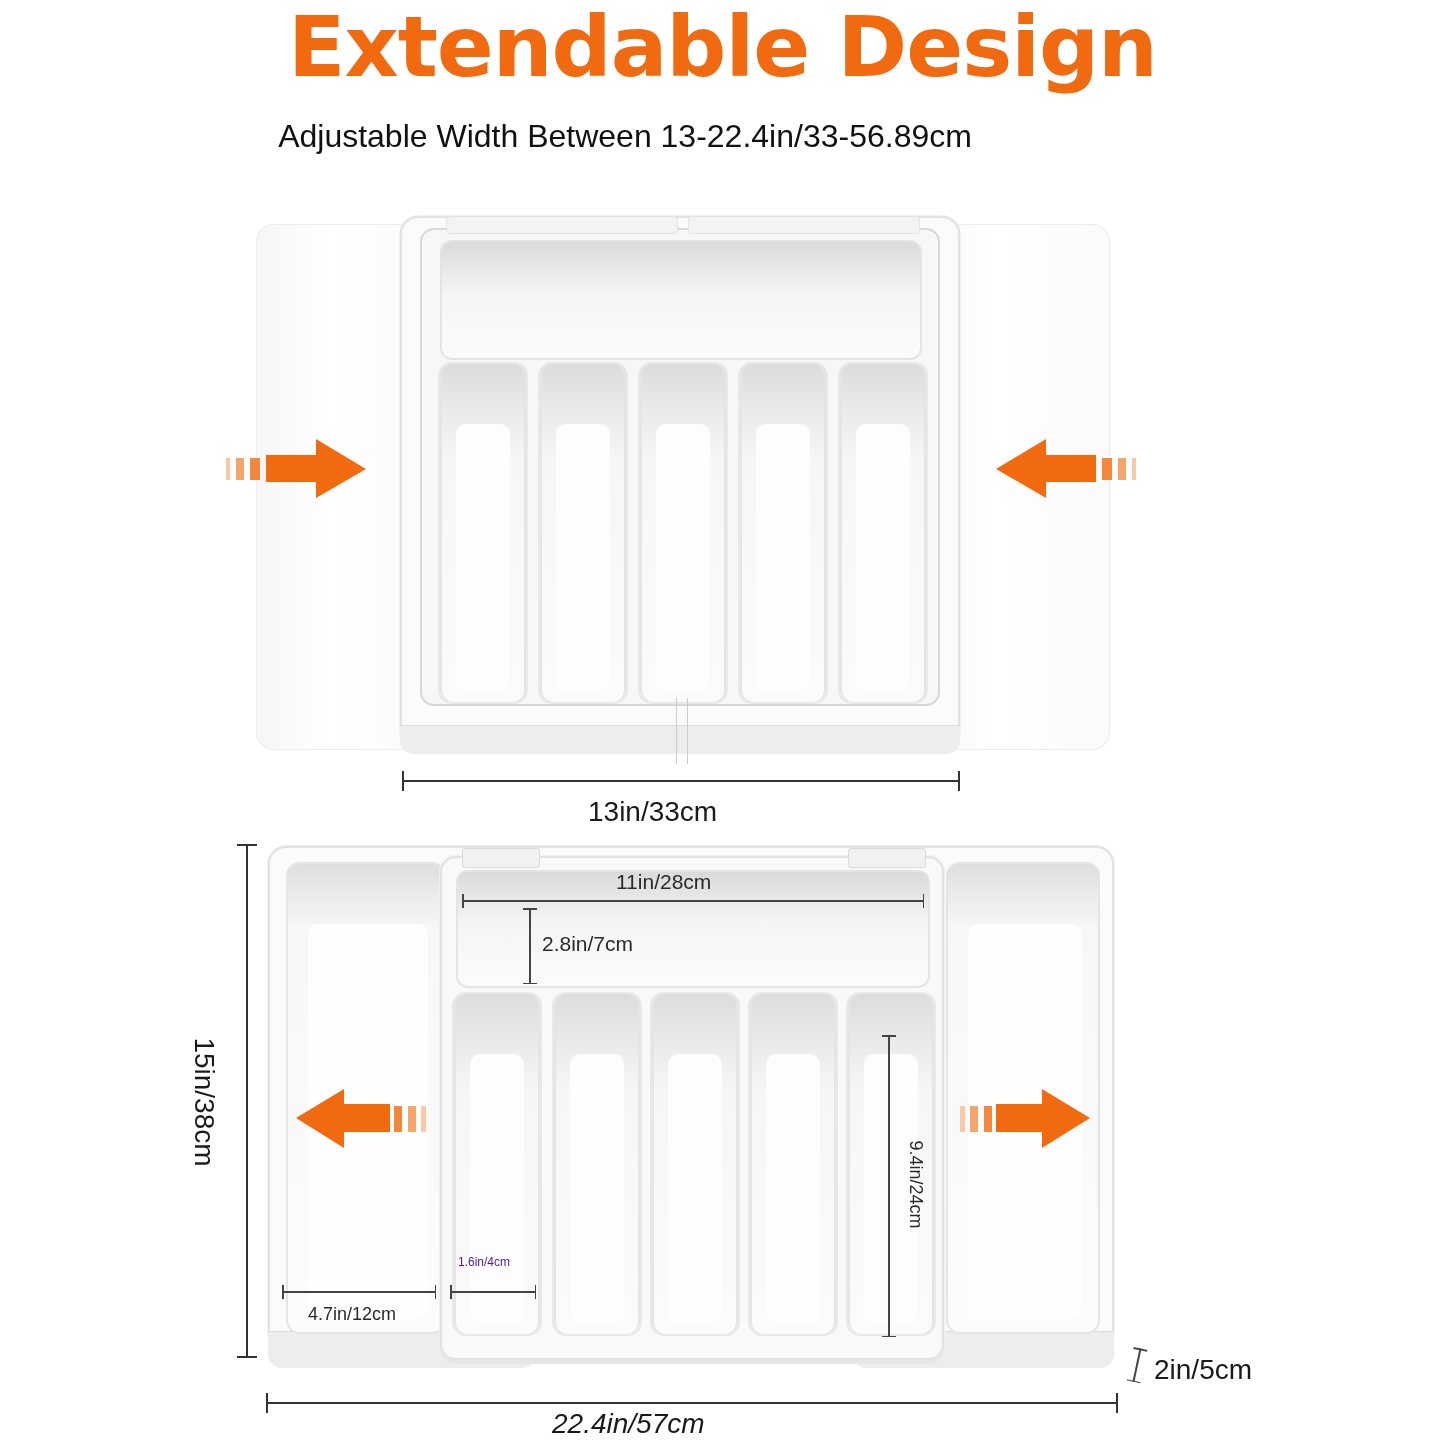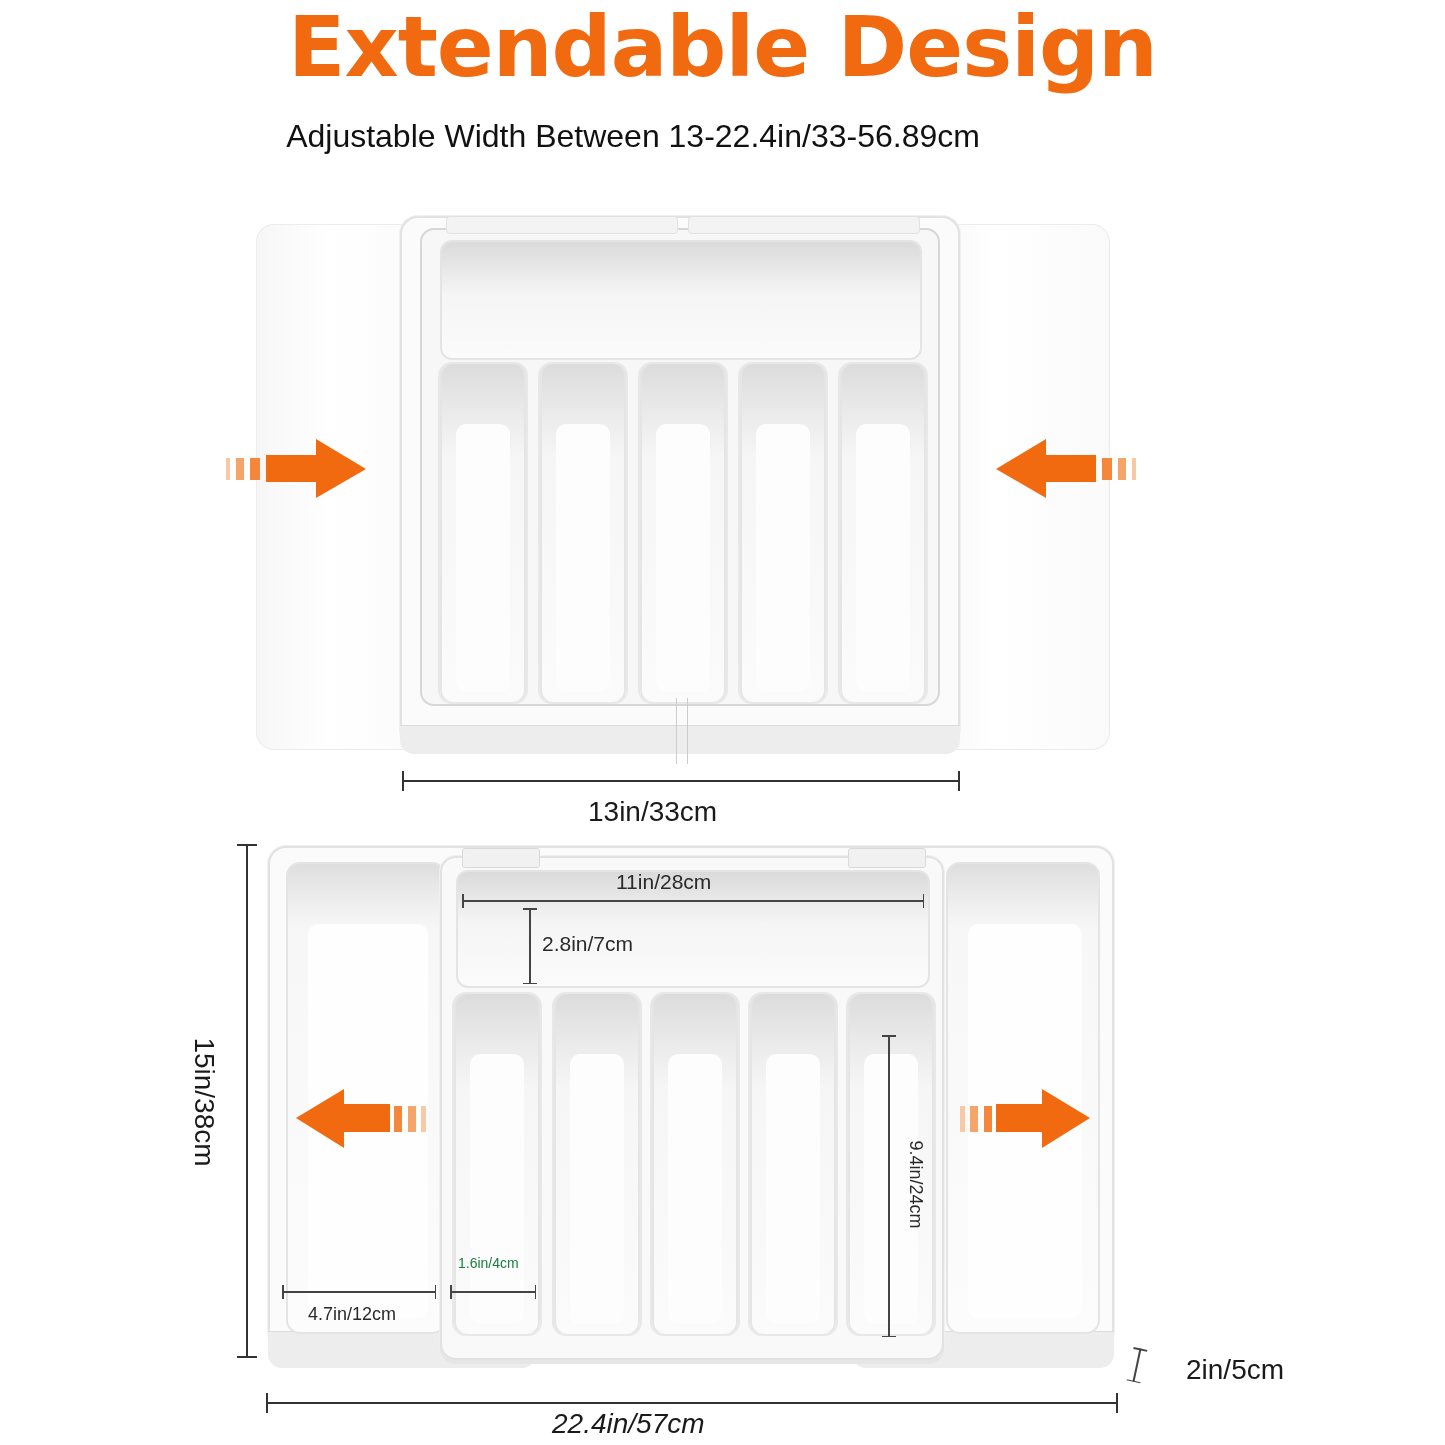--- a/index.html
+++ b/index.html
@@ -1,20 +1,20 @@
 <!DOCTYPE html>
 <html><head>
   <meta charset="utf-8">
   <style>
     html, body { margin: 0; padding: 0; background: #ffffff; }
     body { width: 1445px; height: 1445px; position: relative; overflow: hidden; font-family: "DejaVu Sans", sans-serif; }
     .abs { position: absolute; }
 
     .title { left: 0; width: 1445px; top: -8px; text-align: center; color: #f26a10; font-weight: bold; font-size: 84px; letter-spacing: -1px; line-height: 110px; }
-    .subtitle { left: 8px; width: 1250px; top: 116px; text-align: center; color: #111; font-size: 32px; font-family: "Liberation Sans", sans-serif; line-height: 40px; }
+    .subtitle { left: 0; width: 1250px; top: 116px; text-align: center; color: #111; font-size: 32px; font-family: "Liberation Sans", sans-serif; line-height: 40px; }
 
     
     .outer-slide { background: linear-gradient(90deg, #f6f6f6, #ffffff 40%, #fafafa); border-radius: 18px; box-shadow: inset 0 0 0 1px #ececec; }
     .tray { background: #fbfbfb; border: 2px solid #e2e2e2; border-radius: 18px; box-shadow: 0 4px 0 #e6e6e6, 0 0 0 1px #f0f0f0; }
     .inner-frame { border: 2px solid #d7d7d7; border-radius: 14px; background: #f7f7f7; }
     .compartment { background: linear-gradient(180deg, #dcdcdc 0%, #ebebeb 15%, #f6f6f6 28%, #fbfbfb 100%); border: 2px solid #e8e8e8; border-radius: 14px; box-shadow: inset 2px 0 0 #e5e5e5, inset -2px 0 0 #e5e5e5; }
     .compartment::after { content: ""; position: absolute; left: 16px; right: 16px; top: 60px; bottom: 10px; border-radius: 10px; background: #fdfdfd; }
     .side-bin { background: linear-gradient(180deg, #dedede 0%, #ececec 7%, #f7f7f7 14%, #fcfcfc 100%); border: 2px solid #e4e4e4; border-radius: 14px; }
     .side-bin::after { content: ""; position: absolute; left: 20px; right: 16px; top: 60px; bottom: 14px; border-radius: 10px; background: #fefefe; }
     .top-bin { background: linear-gradient(180deg, #dadada 0%, #e9e9e9 25%, #f5f5f5 45%, #fbfbfb 100%); border: 2px solid #e4e4e4; border-radius: 12px; }
@@ -33,21 +33,21 @@
     .vline::before { top: 0; } .vline::after { bottom: 0; }
     .thin.hline { height: 1.5px; background: #444; }
     .thin.hline::before, .thin.hline::after { top: -6px; height: 14px; width: 1.5px; background: #444; }
     .thin.vline { width: 1.5px; background: #444; }
     .thin.vline::before, .thin.vline::after { left: -6px; width: 14px; height: 1.5px; background: #444; }
 
     .dim-text { color: #1a1a1a; font-family: "Liberation Sans", sans-serif; white-space: nowrap; }
     .dim-lg { font-size: 28px; }
     .dim-md { font-size: 21px; color: #2a2a2a; }
     .dim-sm { font-size: 18px; color: #2a2a2a; }
-    .dim-xs { font-size: 14px; color: #15803d; }
+    .dim-xs { font-size: 12px; color: #4c1d95; }
     .rot90 { transform: rotate(90deg); transform-origin: center center; }
   </style>
 </head>
 <body>
 
 <div class="abs title">Extendable Design</div>
 <div class="abs subtitle">Adjustable Width Between 13-22.4in/33-56.89cm</div>
 
 <div class="abs" style="left:0;top:200px;width:1445px;height:640px;">
 
@@ -143,17 +143,17 @@
   <div class="abs dim-text dim-xs" style="left:446px;top:425px;">1.6in/4cm</div>
   <div class="abs thin hline" style="left:438px;top:461px;width:86px;"></div>
 
   <div class="abs thin hline" style="left:270px;top:461px;width:154px;"></div>
   <div class="abs dim-text dim-sm" style="left:296px;top:474px;">4.7in/12cm</div>
 
   <div class="abs vline" style="left:234px;top:14px;height:514px;"></div>
   <div class="abs dim-text dim-lg rot90" style="left:122px;top:256px;width:140px;text-align:center;">15in/38cm</div>
 
   <div class="abs thin vline" style="left:1124px;top:518px;height:34px;transform:rotate(12deg);"></div>
-  <div class="abs dim-text dim-lg" style="left:1142px;top:524px;margin-left:32px;">2in/5cm</div>
+  <div class="abs dim-text dim-lg" style="left:1142px;top:524px;">2in/5cm</div>
 
   <div class="abs hline" style="left:254px;top:572px;width:852px;"></div>
   <div class="abs dim-text dim-lg" style="left:540px;top:578px;font-style:italic;">22.4in/57cm</div>
 </div>
 
 </body></html>

